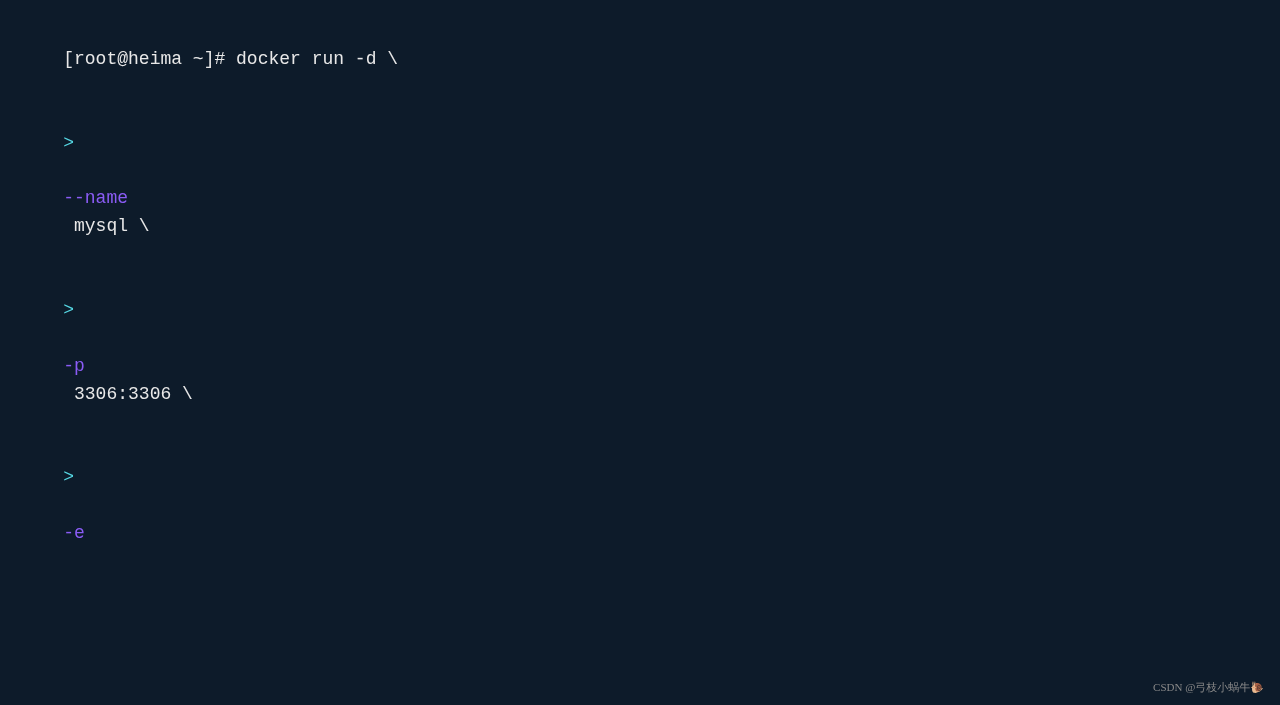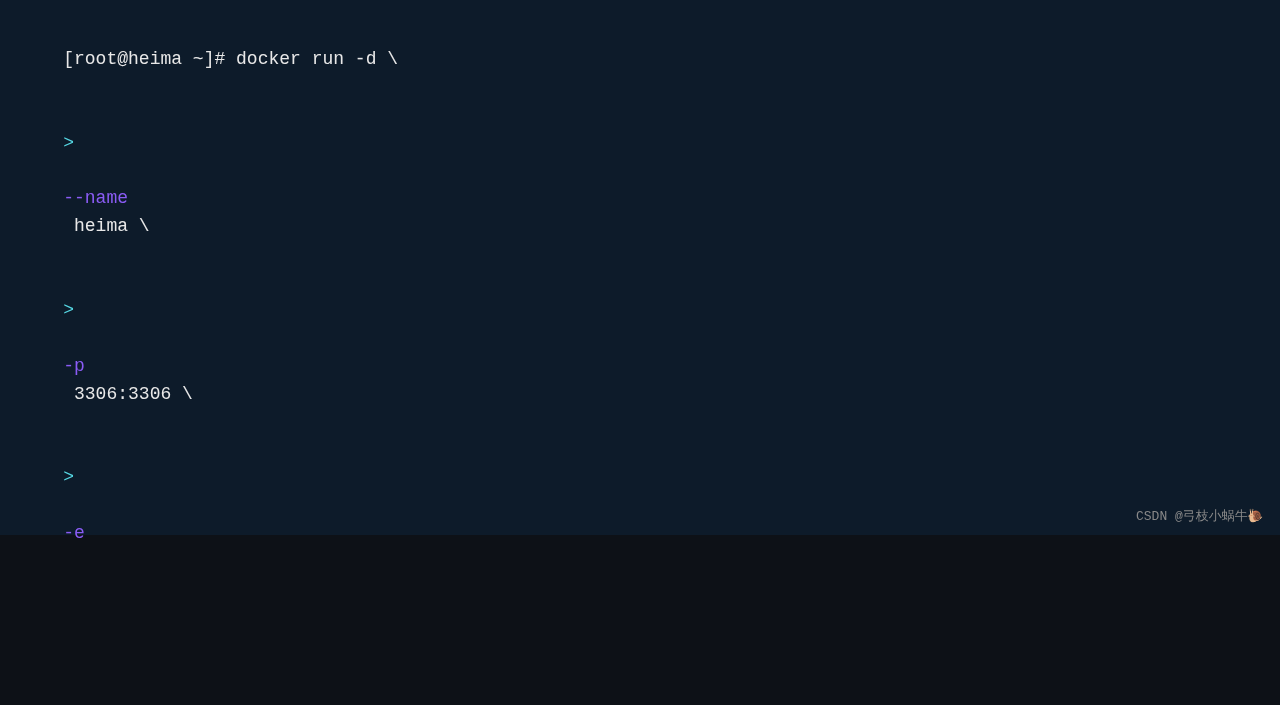--- a/index.html
+++ b/index.html
@@ -12,58 +12,58 @@
       width: 1280px;
       height: 705px;
       background-color: #0d1117;
       font-family: 'Courier New', Courier, monospace;
       font-size: 18px;
       overflow: hidden;
     }
 
     .terminal {
       width: 1280px;
-      height: 535px;
+      height: 705px;
       background-color: #0d1b2a;
       padding: 18px 20px;
       position: relative;
     }
 
     .line {
       line-height: 1.55;
       white-space: pre;
     }
 
     .white { color: #e8e8e8; }
     .yellow { color: #8b5cf6; }
     .cyan { color: #56d8e4; }
 
     .watermark {
       position: absolute;
       bottom: 10px;
       right: 16px;
       color: #888;
-      font-size: 13px;
-      font-family: Liberation Mono, monospace;
+      font-size: 11px;
+      font-family: Liberation Serif, serif;
     }
   </style>
 </head>
 <body>
 
 <div class="terminal">
 
   <div class="line">
     <span class="white">[root@heima ~]# docker run -d \</span>
   </div>
 
   <div class="line">
     <span class="cyan">&gt;</span>
     <span class="white">    </span>
     <span class="yellow">--name</span>
-    <span class="white"> heima \</span>
+    <span class="white"> mysql \</span>
   </div>
 
   <div class="line">
     <span class="cyan">&gt;</span>
     <span class="white">    </span>
     <span class="yellow">-p</span>
     <span class="white"> 3306:3306 \</span>
   </div>
 
 

